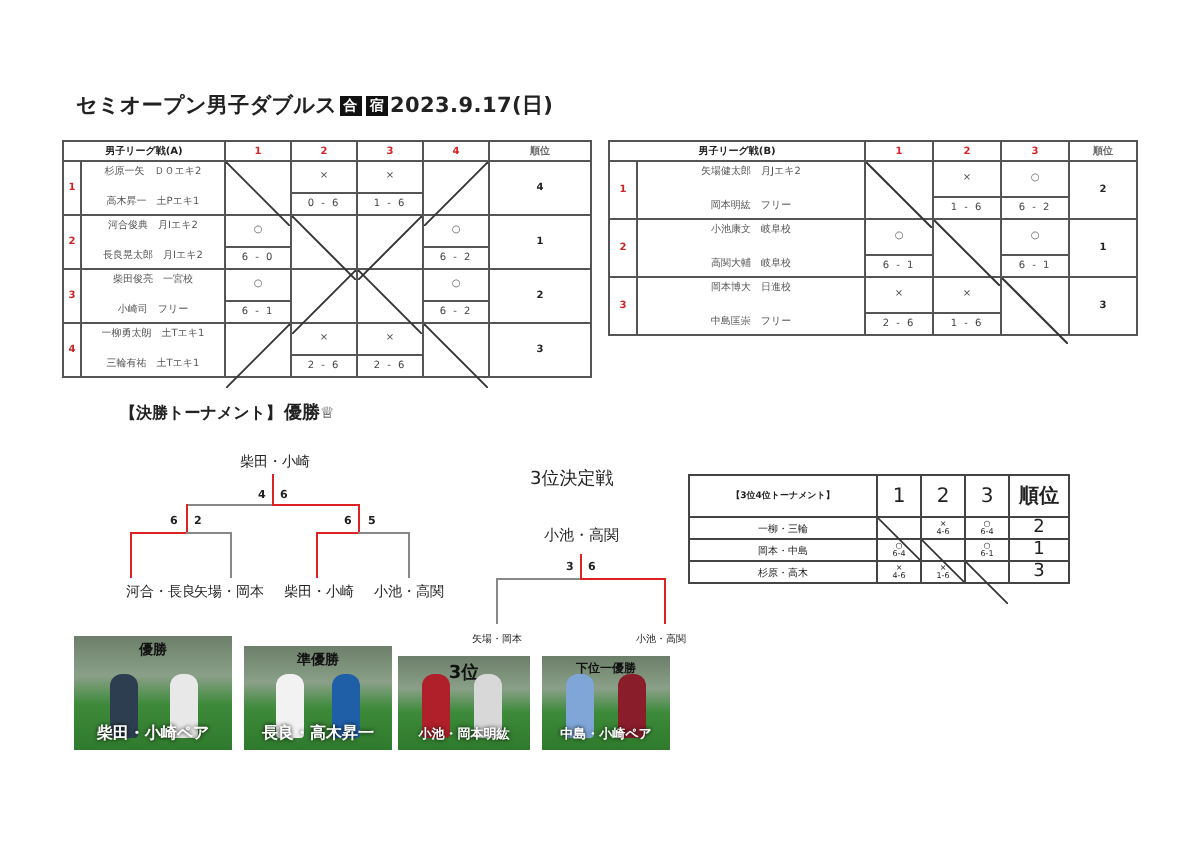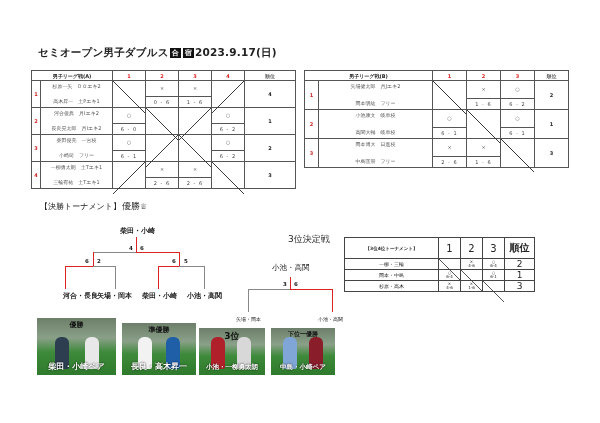--- a/index.html
+++ b/index.html
@@ -12,24 +12,24 @@
   table.lg .hdr td{height:9px;font-weight:bold;}
   .hname{font-size:7px;font-weight:bold;text-align:center;}
   .red{color:#d22;font-weight:bold;font-size:7.5px;}
   .rk-h{font-size:5px;color:#666;}
   .rk{font-size:7px;font-weight:bold;}
   .num{color:#c22;font-size:7px;font-weight:bold;}
   .names{font-size:4.5px;color:#555;text-align:left;padding-left:4px;line-height:1;}
   .score{font-size:5px;color:#444;letter-spacing:1px;}
   .mark{font-size:6px;color:#555;}
   .diag{position:absolute;inset:0;pointer-events:none;}
-  .sec{font-size:8px;font-weight:normal;white-space:nowrap;}
+  .sec{font-size:8px;font-weight:bold;white-space:nowrap;margin-left:20px;}
   .br{position:absolute;border-color:#888;border-style:solid;border-width:0;}
   .brr{border-color:#d22 !important;}
-  .bt{font-size:7px;font-weight:bold;white-space:nowrap;}
+  .bt{font-size:7px;font-weight:normal;white-space:nowrap;}
   .sc{font-size:5.5px;font-weight:bold;}
   table.t3{border-collapse:collapse;position:absolute;table-layout:fixed;}
   table.t3 td{border:1px solid #444;font-size:5px;text-align:center;padding:0;height:10px;position:relative;}
   .ph{position:absolute;overflow:hidden;background:linear-gradient(#6d7f6a 0%,#8aa088 35%,#3d8a3a 60%,#2f7a2c 100%);}
   .ph .cap{position:absolute;left:0;right:0;bottom:3px;text-align:center;color:#fff;font-weight:bold;font-size:8px;text-shadow:0 0 2px #000;}
   .ph .tag{position:absolute;left:0;right:0;top:2px;text-align:center;color:#111;font-weight:bold;font-size:7px;}
   .ph .p{position:absolute;bottom:6px;width:14px;height:32px;border-radius:6px 6px 2px 2px;}
 </style>
 </head>
 <body>
@@ -258,21 +258,21 @@
 <div class="br brr" style="left:158px;top:266px;width:21px;border-top-width:1.5px;border-left-width:1.5px;height:22px;"></div>
 <div class="br" style="left:179px;top:266px;width:25px;border-top-width:1px;border-right-width:1px;height:22px;"></div>
 <div class="abs sc" style="left:172px;top:258px;">6</div>
 <div class="abs sc" style="left:184px;top:258px;">5</div>
 
 <div class="abs bt" style="left:47px;top:291px;margin-left:16px;">河合・長良</div>
 <div class="abs bt" style="left:97px;top:291px;">矢場・岡本</div>
 <div class="abs bt" style="left:142px;top:291px;">柴田・小崎</div>
 <div class="abs bt" style="left:187px;top:291px;">小池・高関</div>
 
-<div class="abs" style="left:265px;top:233px;font-size:9px;margin-left:23px;">3位決定戦</div>
+<div class="abs" style="left:265px;top:233px;font-size:9px;">3位決定戦</div>
 <div class="abs bt" style="left:272px;top:263px;font-size:7.5px;font-weight:normal;">小池・高関</div>
 <div class="br brr" style="left:290px;top:277px;height:12px;border-left-width:1.5px;"></div>
 <div class="br" style="left:248px;top:289px;width:42px;height:22px;border-top-width:1px;border-left-width:1px;"></div>
 <div class="br brr" style="left:290px;top:289px;width:42px;height:22px;border-top-width:1.5px;border-right-width:1.5px;"></div>
 <div class="abs sc" style="left:283px;top:281px;">3</div>
 <div class="abs sc" style="left:294px;top:281px;">6</div>
 <div class="abs" style="left:236px;top:316px;font-size:5px;">矢場・岡本</div>
 <div class="abs" style="left:318px;top:316px;font-size:5px;">小池・高関</div>
 
 <table class="t3" style="left:344px;top:237px;width:190px;">
@@ -354,20 +354,20 @@
 <div class="ph" style="left:122px;top:323px;width:74px;height:52px;">
   <div class="tag">準優勝</div>
   <div class="p" style="left:16px;background:#f2f2f2;"></div>
   <div class="p" style="left:44px;background:#1f5fa8;"></div>
   <div class="cap">長良・高木昇一</div>
 </div>
 <div class="ph" style="left:199px;top:328px;width:66px;height:47px;">
   <div class="tag" style="font-size:9px">3位</div>
   <div class="p" style="left:12px;background:#b0202a;"></div>
   <div class="p" style="left:38px;background:#d8d8d8;"></div>
-  <div class="cap" style="font-size:6.5px">小池・一柳勇太朗</div>
+  <div class="cap" style="font-size:6.5px">小池・岡本明紘</div>
 </div>
 <div class="ph" style="left:271px;top:328px;width:64px;height:47px;">
   <div class="tag" style="font-size:6px">下位一優勝</div>
   <div class="p" style="left:12px;background:#7fa6d6;"></div>
   <div class="p" style="left:38px;background:#8a1d2a;"></div>
   <div class="cap" style="font-size:6.5px">中島・小崎ペア</div>
 </div>
 
 </body></html>

